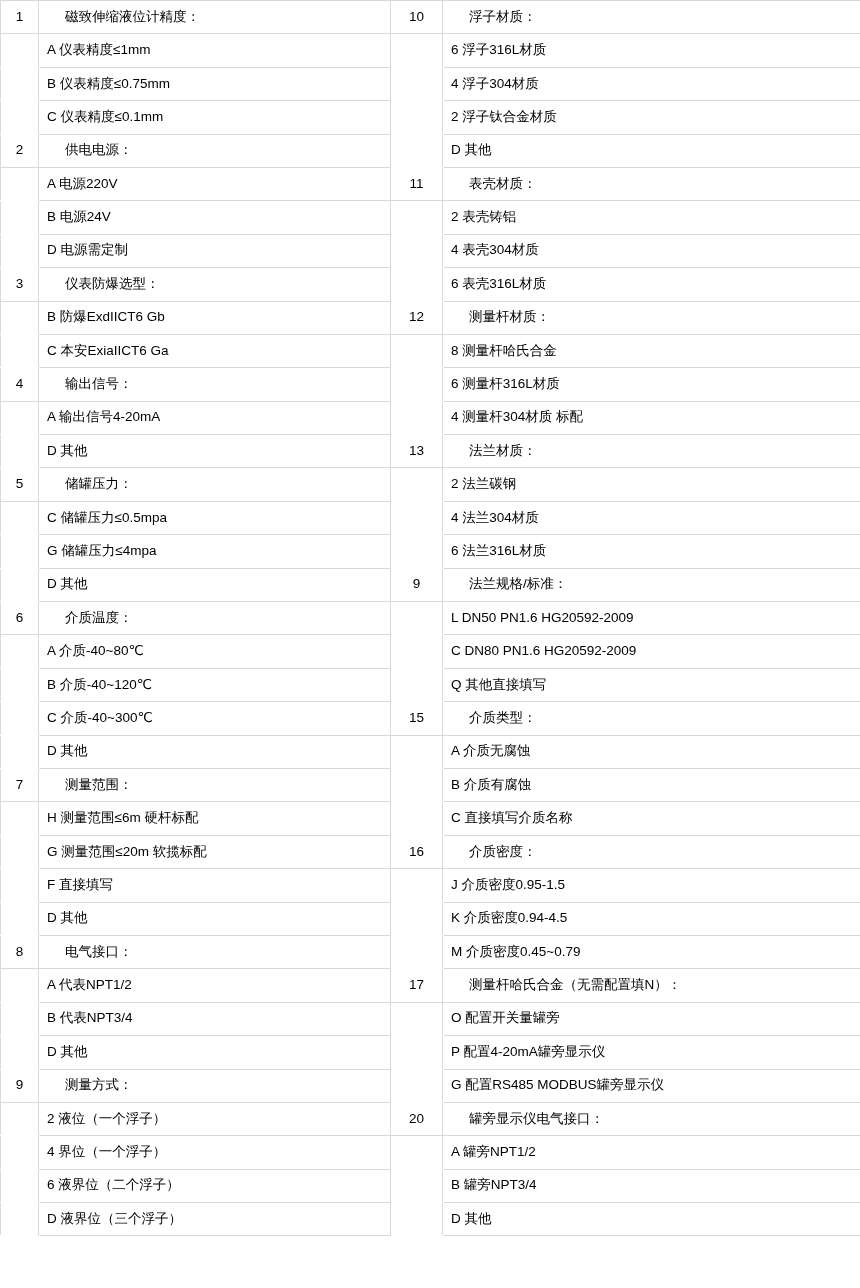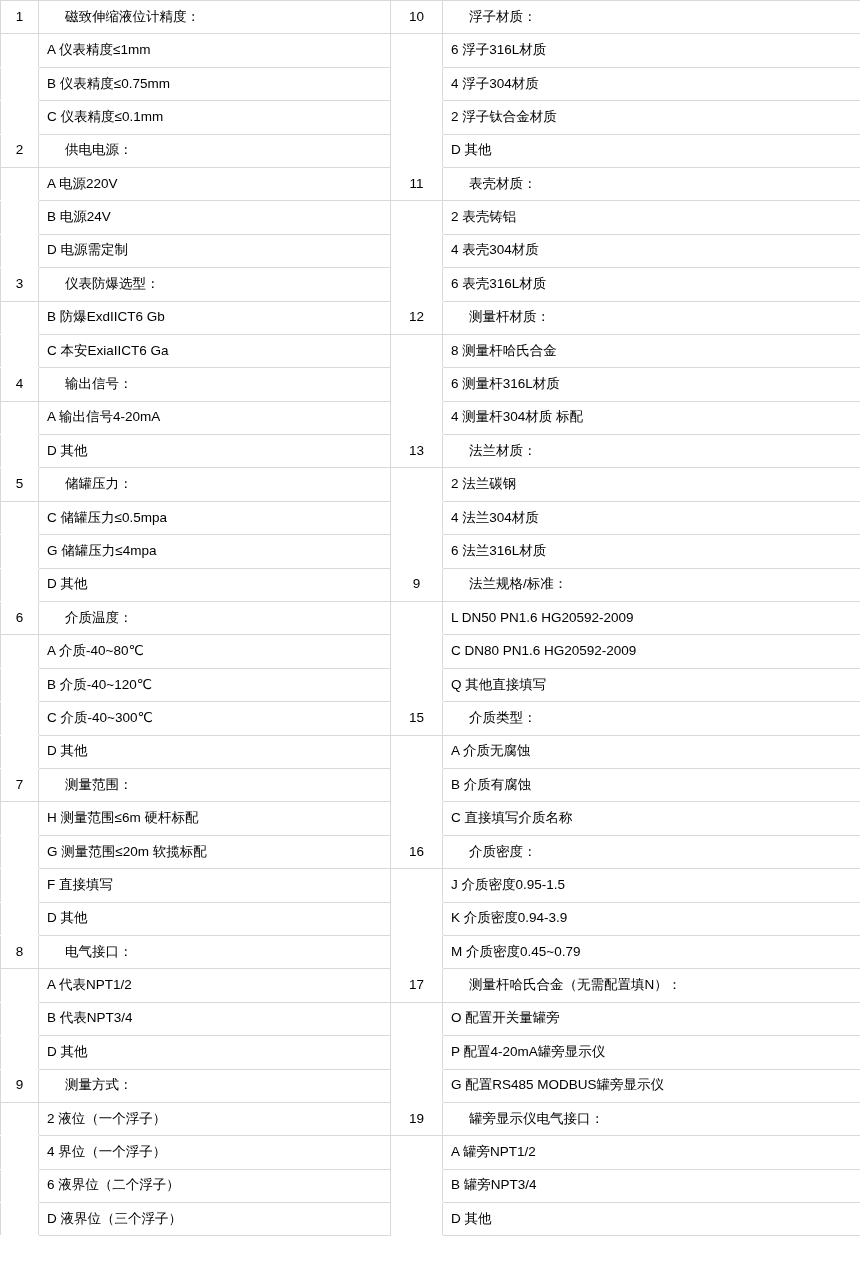--- a/index.html
+++ b/index.html
@@ -221,21 +221,21 @@
       <tr>
         <td class="num blank"></td>
         <td class="txt">F 直接填写</td>
         <td class="num blank"></td>
         <td class="txt">J  介质密度0.95-1.5</td>
       </tr>
       <tr>
         <td class="num blank"></td>
         <td class="txt">D 其他</td>
         <td class="num blank"></td>
-        <td class="txt">K 介质密度0.94-3.9</td>
+        <td class="txt">K 介质密度0.94-4.5</td>
       </tr>
       <tr>
         <td class="num">8</td>
         <td class="txt head">电气接口：</td>
         <td class="num blank"></td>
         <td class="txt">M 介质密度0.45~0.79</td>
       </tr>
       <tr>
         <td class="num blank"></td>
         <td class="txt">A 代表NPT1/2</td>
@@ -256,21 +256,21 @@
       </tr>
       <tr>
         <td class="num">9</td>
         <td class="txt head">测量方式：</td>
         <td class="num blank"></td>
         <td class="txt">G 配置RS485 MODBUS罐旁显示仪</td>
       </tr>
       <tr>
         <td class="num blank"></td>
         <td class="txt">2 液位（一个浮子）</td>
-        <td class="num">19</td>
+        <td class="num">20</td>
         <td class="txt head">罐旁显示仪电气接口：</td>
       </tr>
       <tr>
         <td class="num blank"></td>
         <td class="txt">4 界位（一个浮子）</td>
         <td class="num blank"></td>
         <td class="txt">A 罐旁NPT1/2</td>
       </tr>
       <tr>
         <td class="num blank"></td>

